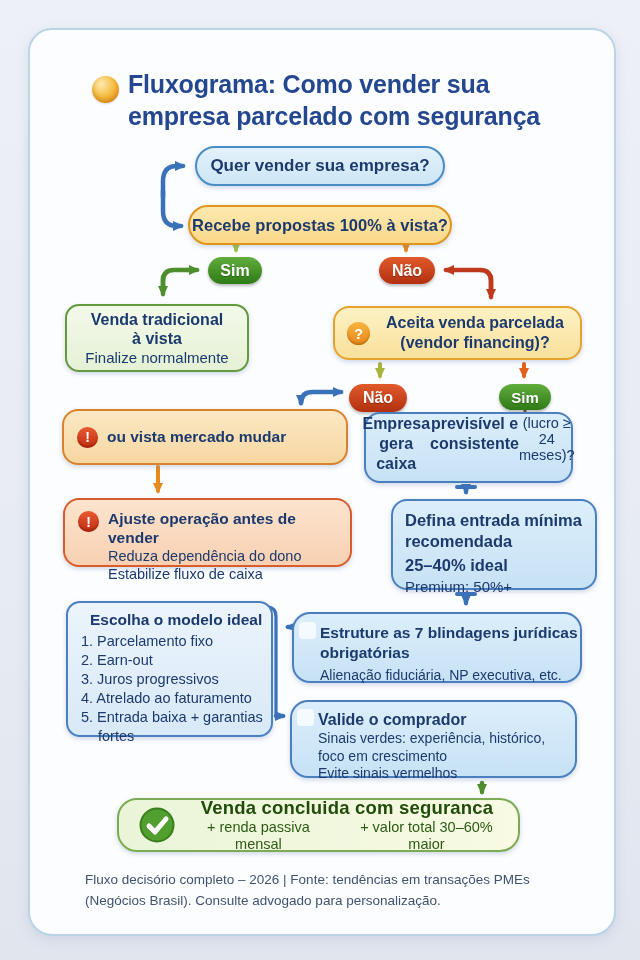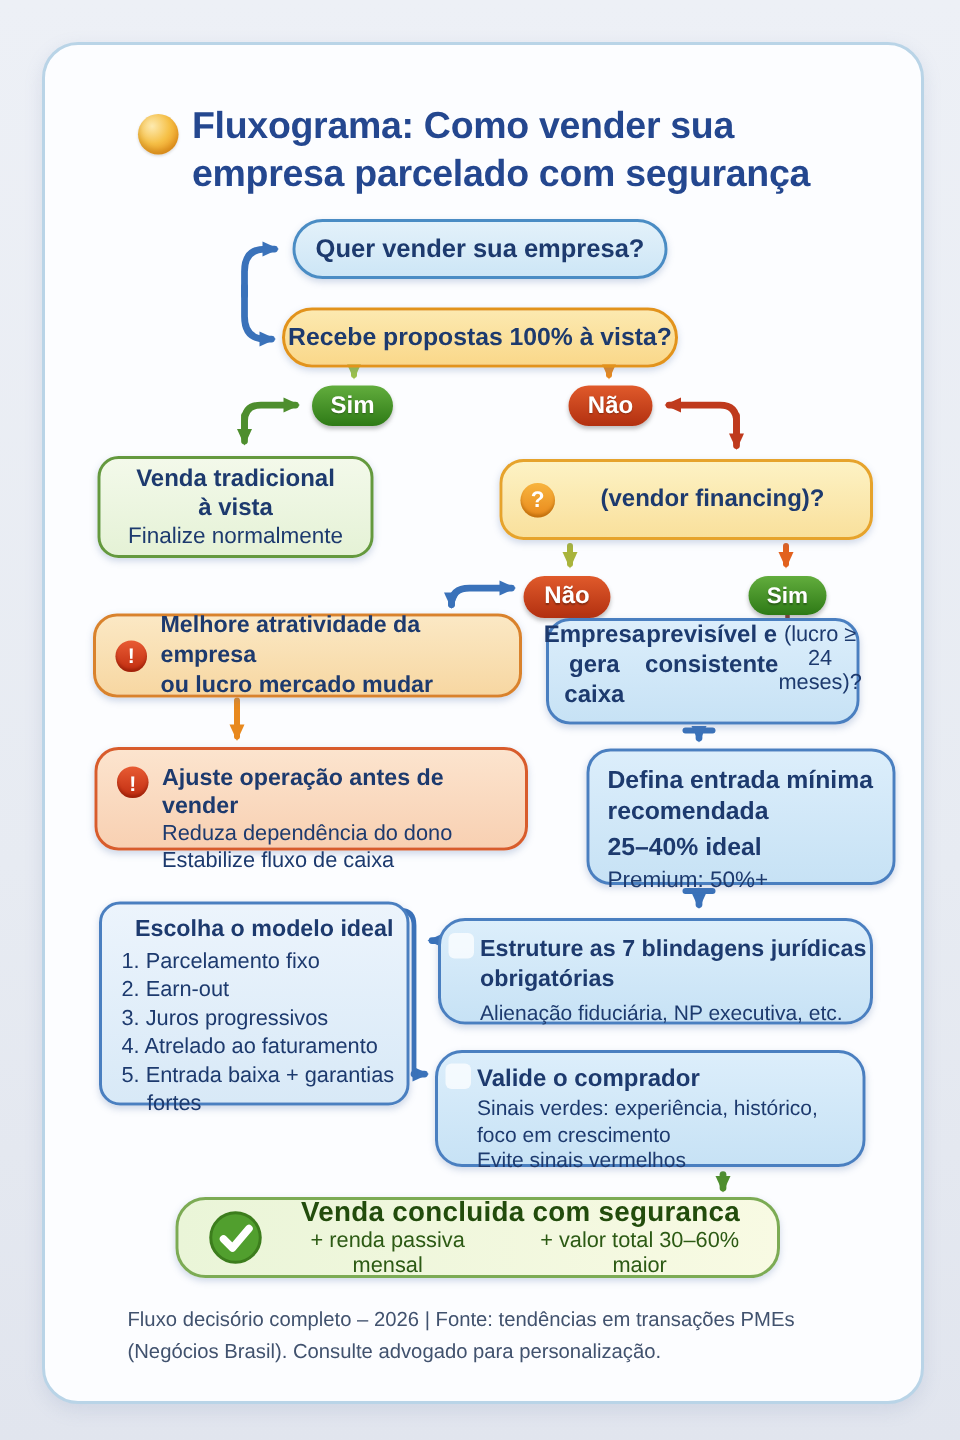--- a/index.html
+++ b/index.html
@@ -170,36 +170,36 @@
 
   <div class="box venda">
     <span class="b blk">Venda tradicional</span>
     <span class="b blk">à vista</span>
     <span class="blk">Finalize normalmente</span>
   </div>
 
   <div class="box aceita">
     <span class="qicon">?</span>
     <span class="txt">
+      <span class="blk">Aceita venda parcelada</span>
       <span class="blk">(vendor financing)?</span>
     </span>
   </div>
 
   <div class="badge r-badge nao2">
       <span>Não</span>
     </div>
   <div class="badge g-badge sim2">
       <span>Sim</span>
     </div>
 
   <div class="box melhore">
     <span class="wicon">!</span>
     <span>
-      <span class="blk">Melhore atratividade da empresa</span>
-      <span class="blk">ou lucro mercado mudar</span>
+      <span class="blk">ou vista mercado mudar</span>
     </span>
   </div>
 
   <div class="box ajuste">
     <span class="wicon" style="margin-top:2px;">!</span>
     <span>
       <span class="tt blk">Ajuste operação antes de vender</span>
       <span class="ln blk">Reduza dependência do dono</span>
       <span class="ln blk">Estabilize fluxo de caixa</span>
     </span>

